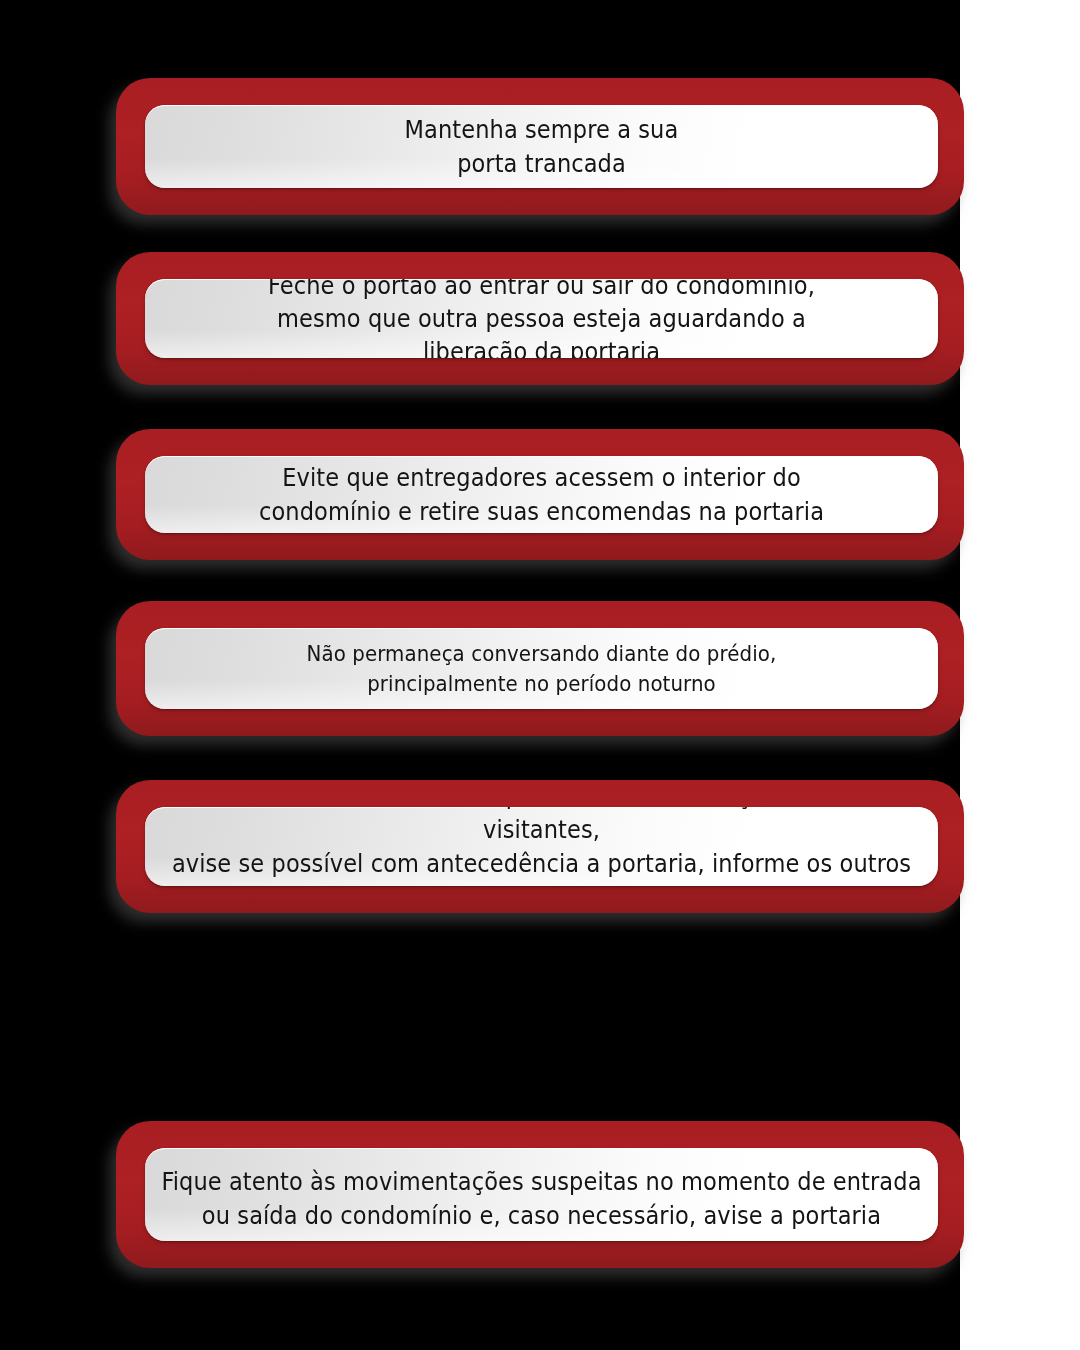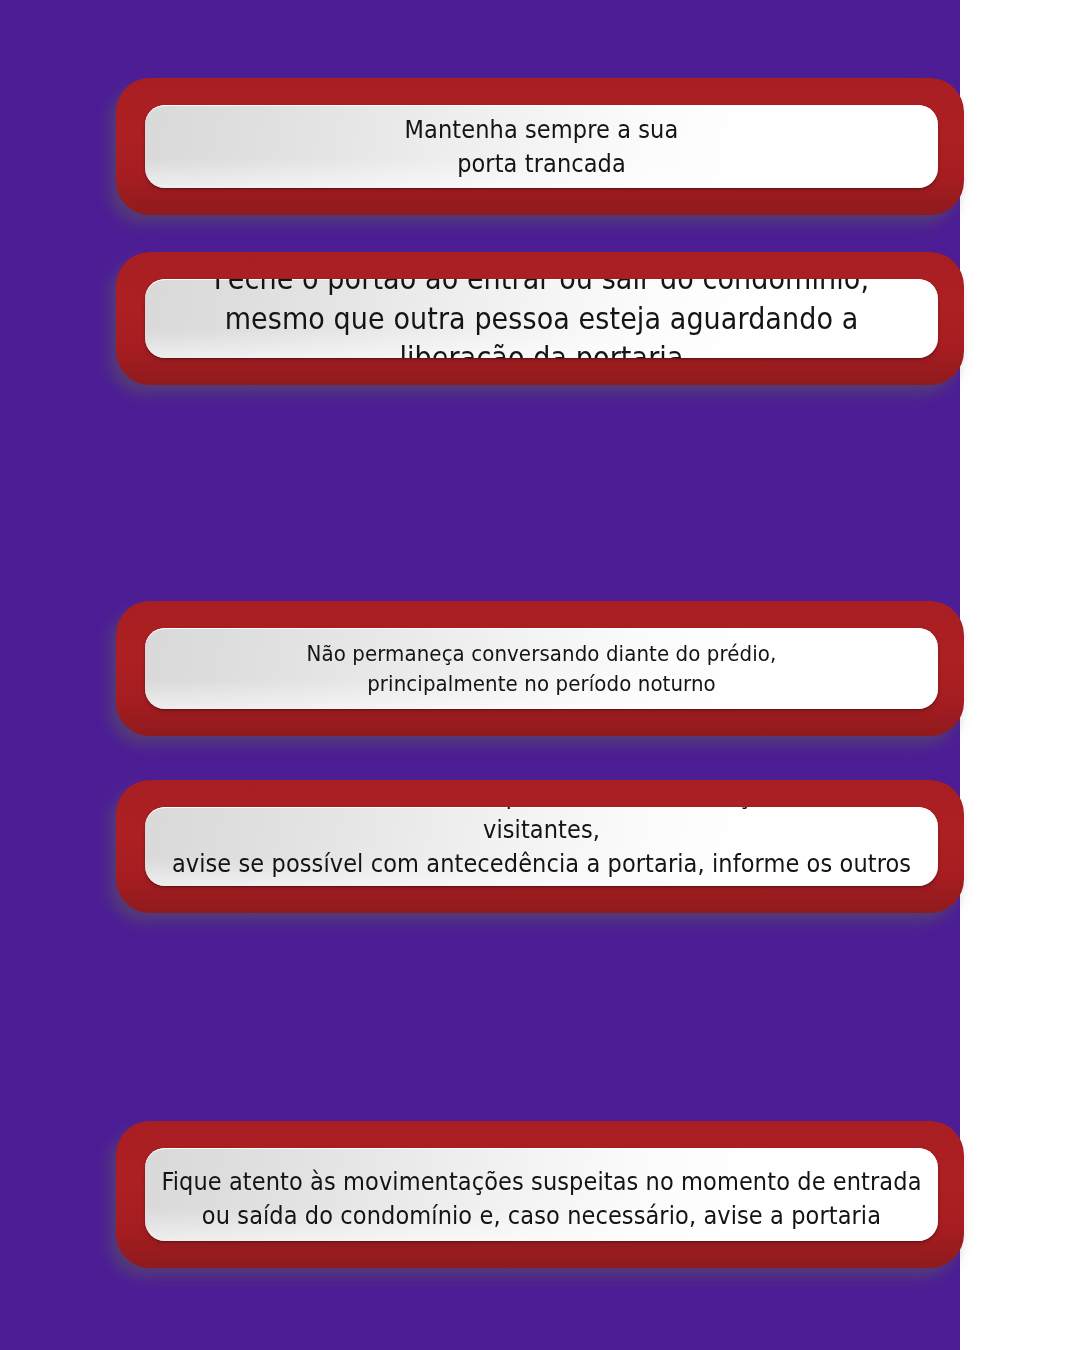--- a/index.html
+++ b/index.html
@@ -11,21 +11,21 @@
     height: 1350px;
     background: #ffffff;
     font-family: "DejaVu Sans", sans-serif;
     overflow: hidden;
   }
 
   #board {
     position: relative;
     width: 960px;
     height: 1350px;
-    background: #4c1d95;
+    background: #000000;
     box-sizing: border-box;
     padding: 0;
   }
 
   .tips-list {
     position: absolute;
     left: 0;
     top: 0;
     width: 1080px;
     height: 1350px;
@@ -102,21 +102,21 @@
   
   #card-1 { top: 78px;   height: 137px; }
   #card-2 { top: 252px;  height: 133px; }
   #card-3 { top: 429px;  height: 131px; }
   #card-4 { top: 601px;  height: 135px; }
   #card-5 { top: 780px;  height: 133px; }
   #card-6 { top: 951px;  height: 135px; }
   #card-7 { top: 1121px; height: 147px; }
 
   #card-1 .tip-text { font-size: 25px; }
-  #card-2 .tip-text { font-size: 30px; }
+  #card-2 .tip-text { font-size: 25px; }
   #card-3 .tip-text { font-size: 25px; }
   #card-4 .tip-text { font-size: 22px; }
   #card-5 .tip-text { font-size: 25px; line-height: 1.35; padding: 0 2px; }
   #card-6 .tip-text { font-size: 25px; }
   #card-7 .tip-text { font-size: 25px; margin-top: 8px; }
 </style>
 </head>
 <body>
 
 <div id="board">
@@ -130,20 +130,26 @@
     </li>
 
     <li class="tip-card" id="card-2">
       <div class="tip-panel">
         <div class="tip-text">Feche o portão ao entrar ou sair do condomínio,
 mesmo que outra pessoa esteja aguardando a
 liberação da portaria</div>
       </div>
     </li>
 
+    <li class="tip-card" id="card-3">
+      <div class="tip-panel">
+        <div class="tip-text">Evite que entregadores acessem o interior do
+condomínio e retire suas encomendas na portaria</div>
+      </div>
+    </li>
 
     <li class="tip-card" id="card-4">
       <div class="tip-panel">
         <div class="tip-text">Não permaneça conversando diante do prédio,
 principalmente no período noturno</div>
       </div>
     </li>
 
     <li class="tip-card" id="card-5">
       <div class="tip-panel">

